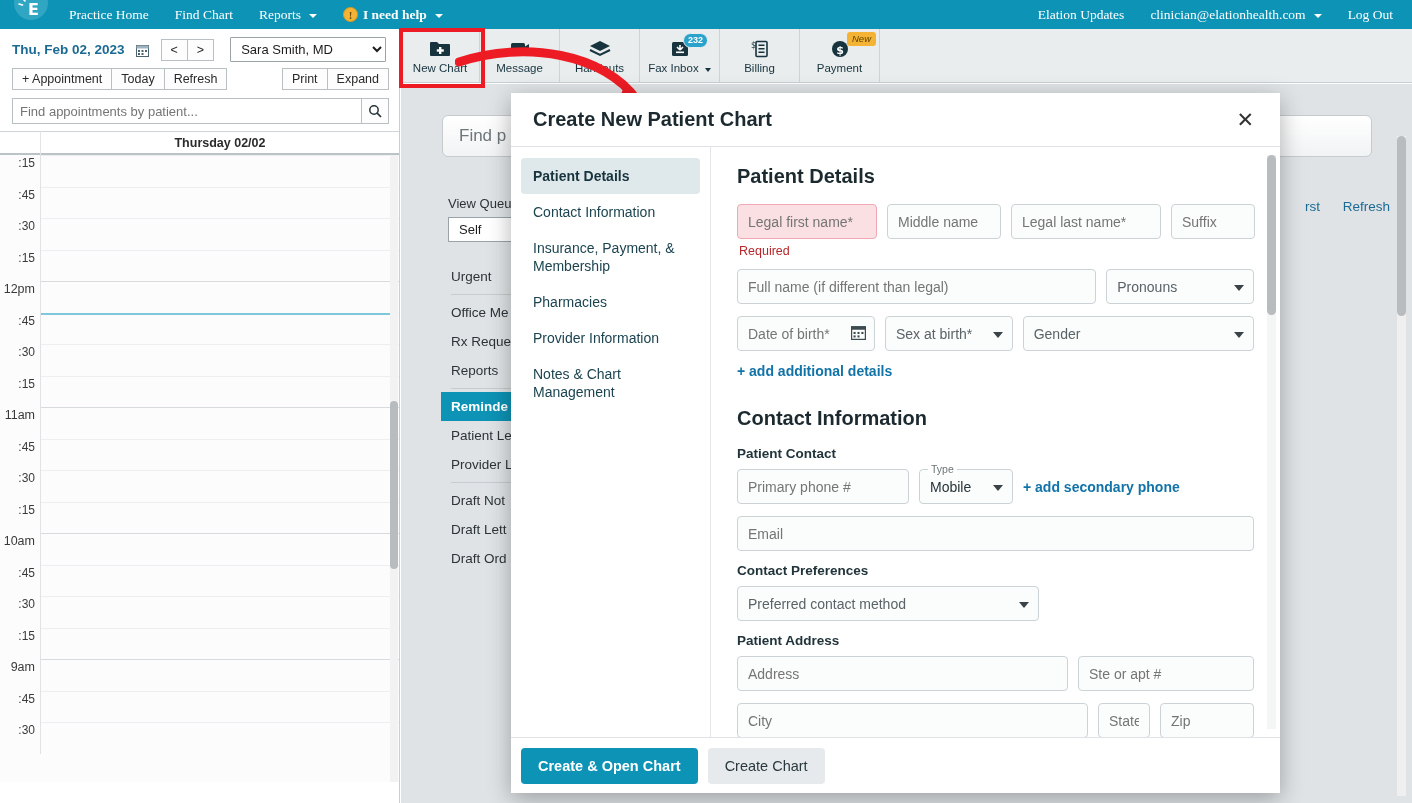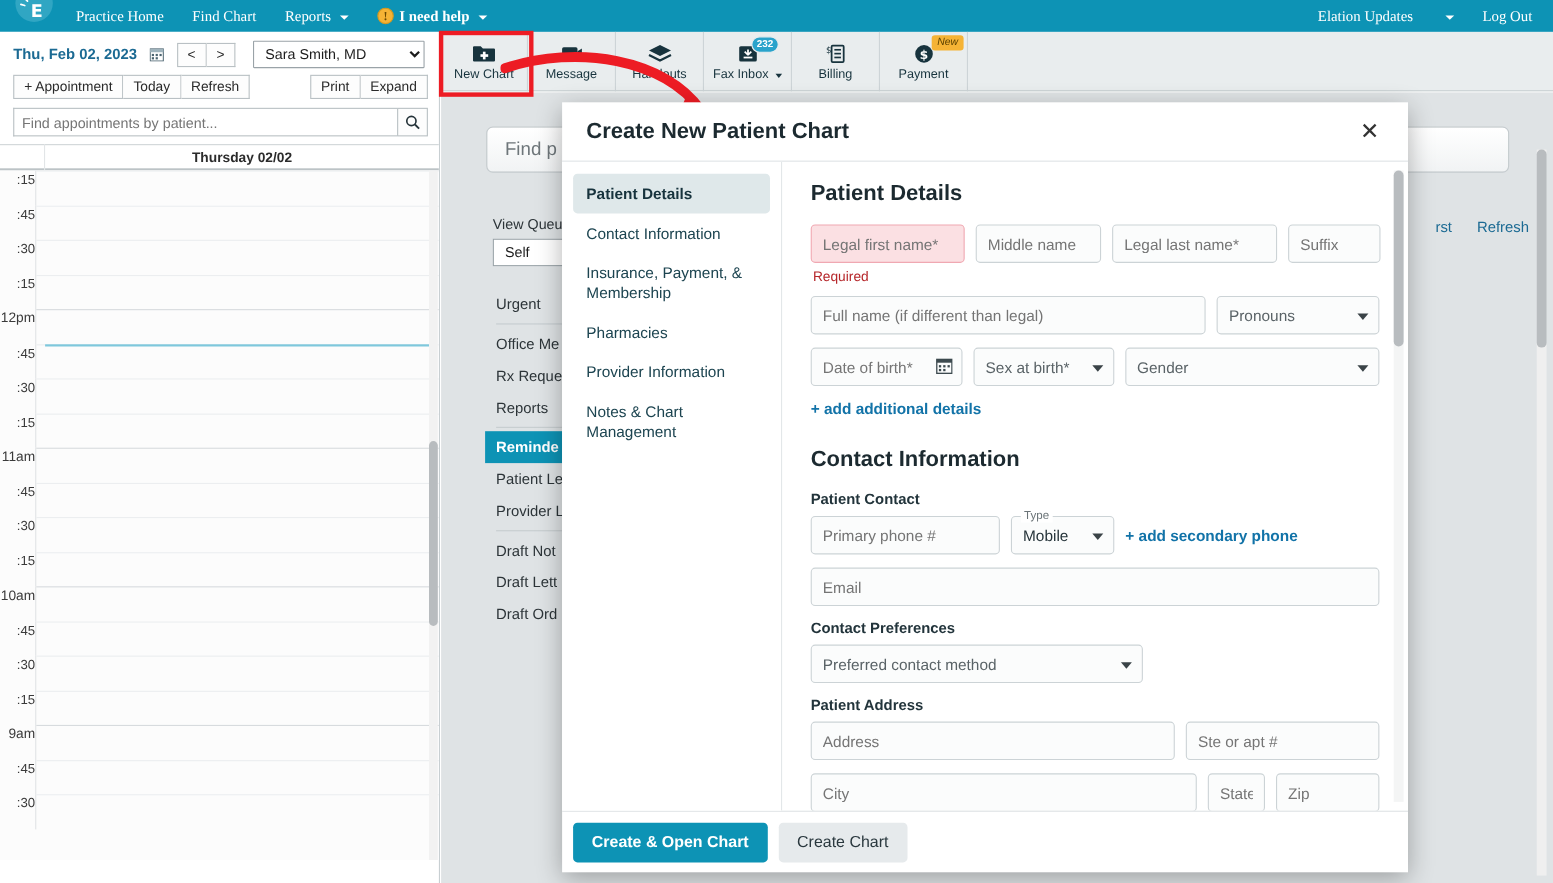--- a/index.html
+++ b/index.html
@@ -117,21 +117,21 @@
     display: flex; border-top: 1px solid #d0d5d8; border-bottom: 2px solid #bcc3c6;
     background: #ffffff; height: 24px; align-items: center;
   }
   .cal-header .gutter { width: 41px; border-right: 1px solid #e2e5e7; height: 24px; }
   .cal-header .daytitle {
     flex: 1; text-align: center; font-size: 12.5px; font-weight: bold; color: #2b2b2b;
   }
   .cal-body { position: relative; height: 627px; overflow: hidden; background: #fcfcfc; }
   .slot { display: flex; height: 31.5px; position: relative; }
   .slot .lbl {
-    width: 33px; text-align: right; font-size: 12px; color: #3a3a3a;
+    width: 41px; text-align: right; padding-right: 5px; font-size: 12px; color: #3a3a3a;
     border-right: 1px solid #e0e3e5; line-height: 16px;
   }
   .slot .cell { flex: 1; border-top: 1px solid #eceef0; }
   .slot.hour .cell { border-top: 1px solid #d7dbde; }
   .slot.hour .lbl { font-size: 12.5px; }
   .nowline {
     position: absolute; left: 41px; right: 9px; height: 2px; background: #7ec8dc; z-index: 3;
   }
   .cal-scroll {
     position: absolute; right: 1px; top: 0; width: 8px; height: 627px; background: #f2f2f2;
@@ -308,20 +308,21 @@
         <span class="help-icon">!</span>
         <span>I need help</span>
         <i class="caret-down"></i>
       </span>
     </div>
     <div class="topnav-right">
       <span class="navitem">
         <span>Elation Updates</span>
       </span>
       <span class="navitem">
+        <span>clinician@elationhealth.com</span>
         <i class="caret-down"></i>
       </span>
       <span class="navitem">
         <span>Log Out</span>
       </span>
     </div>
   </div>
 
   <div class="toolbar-band">
     <div class="toolbar-items">

